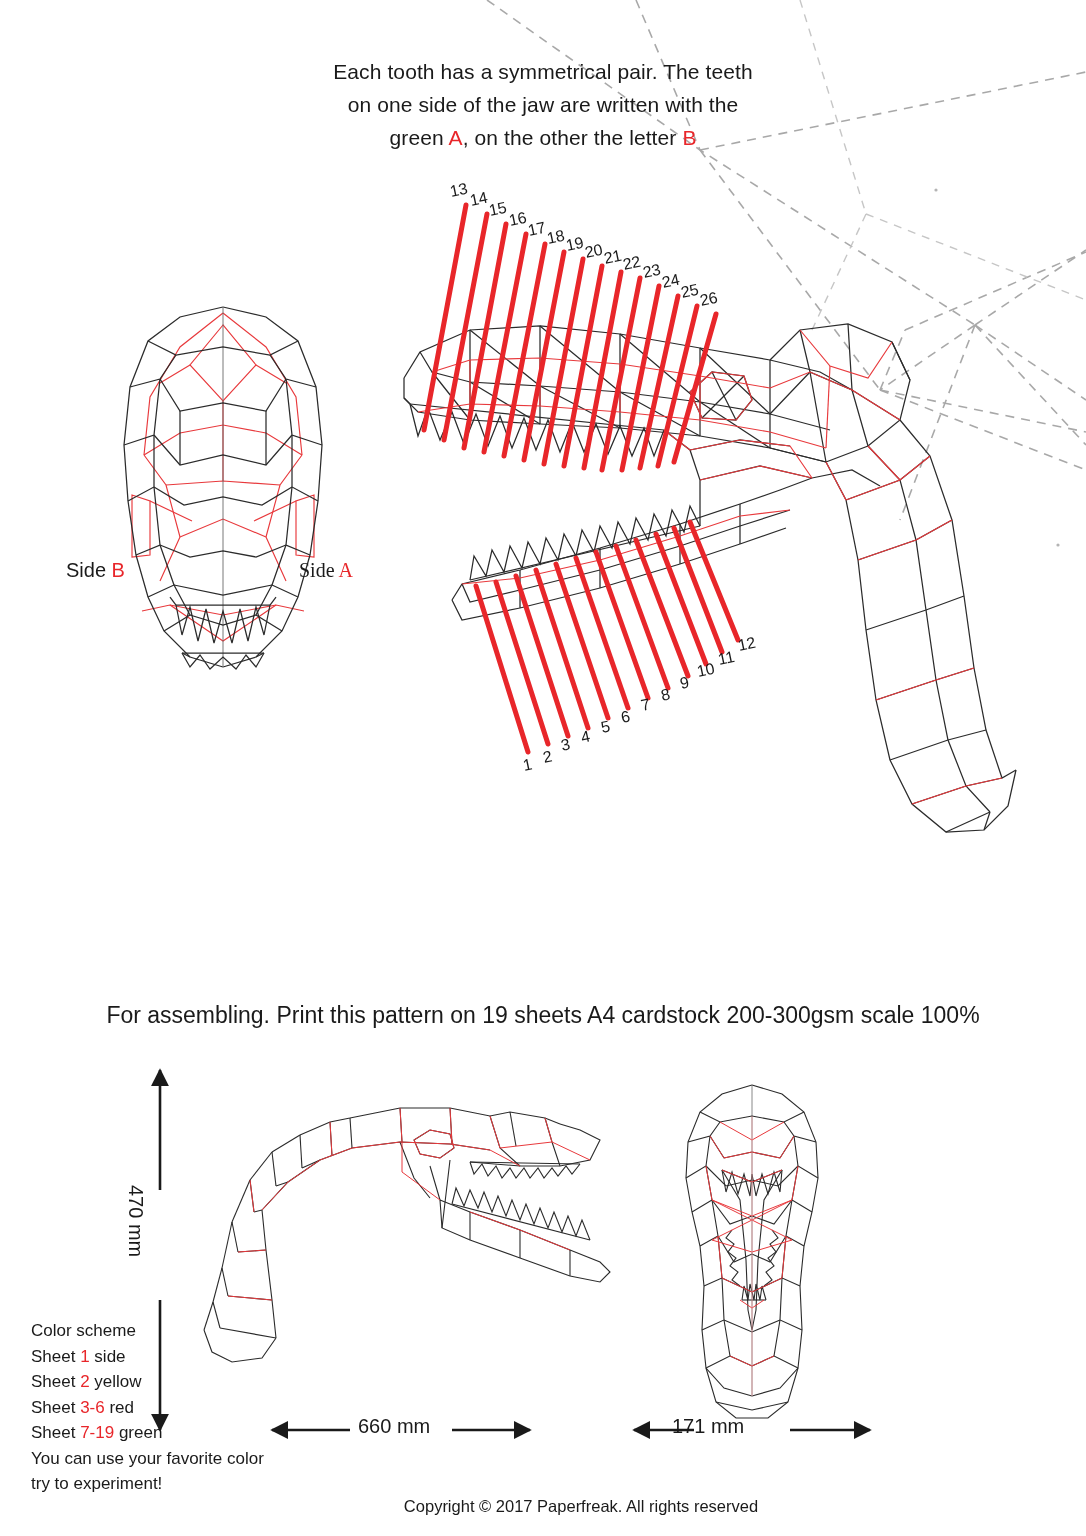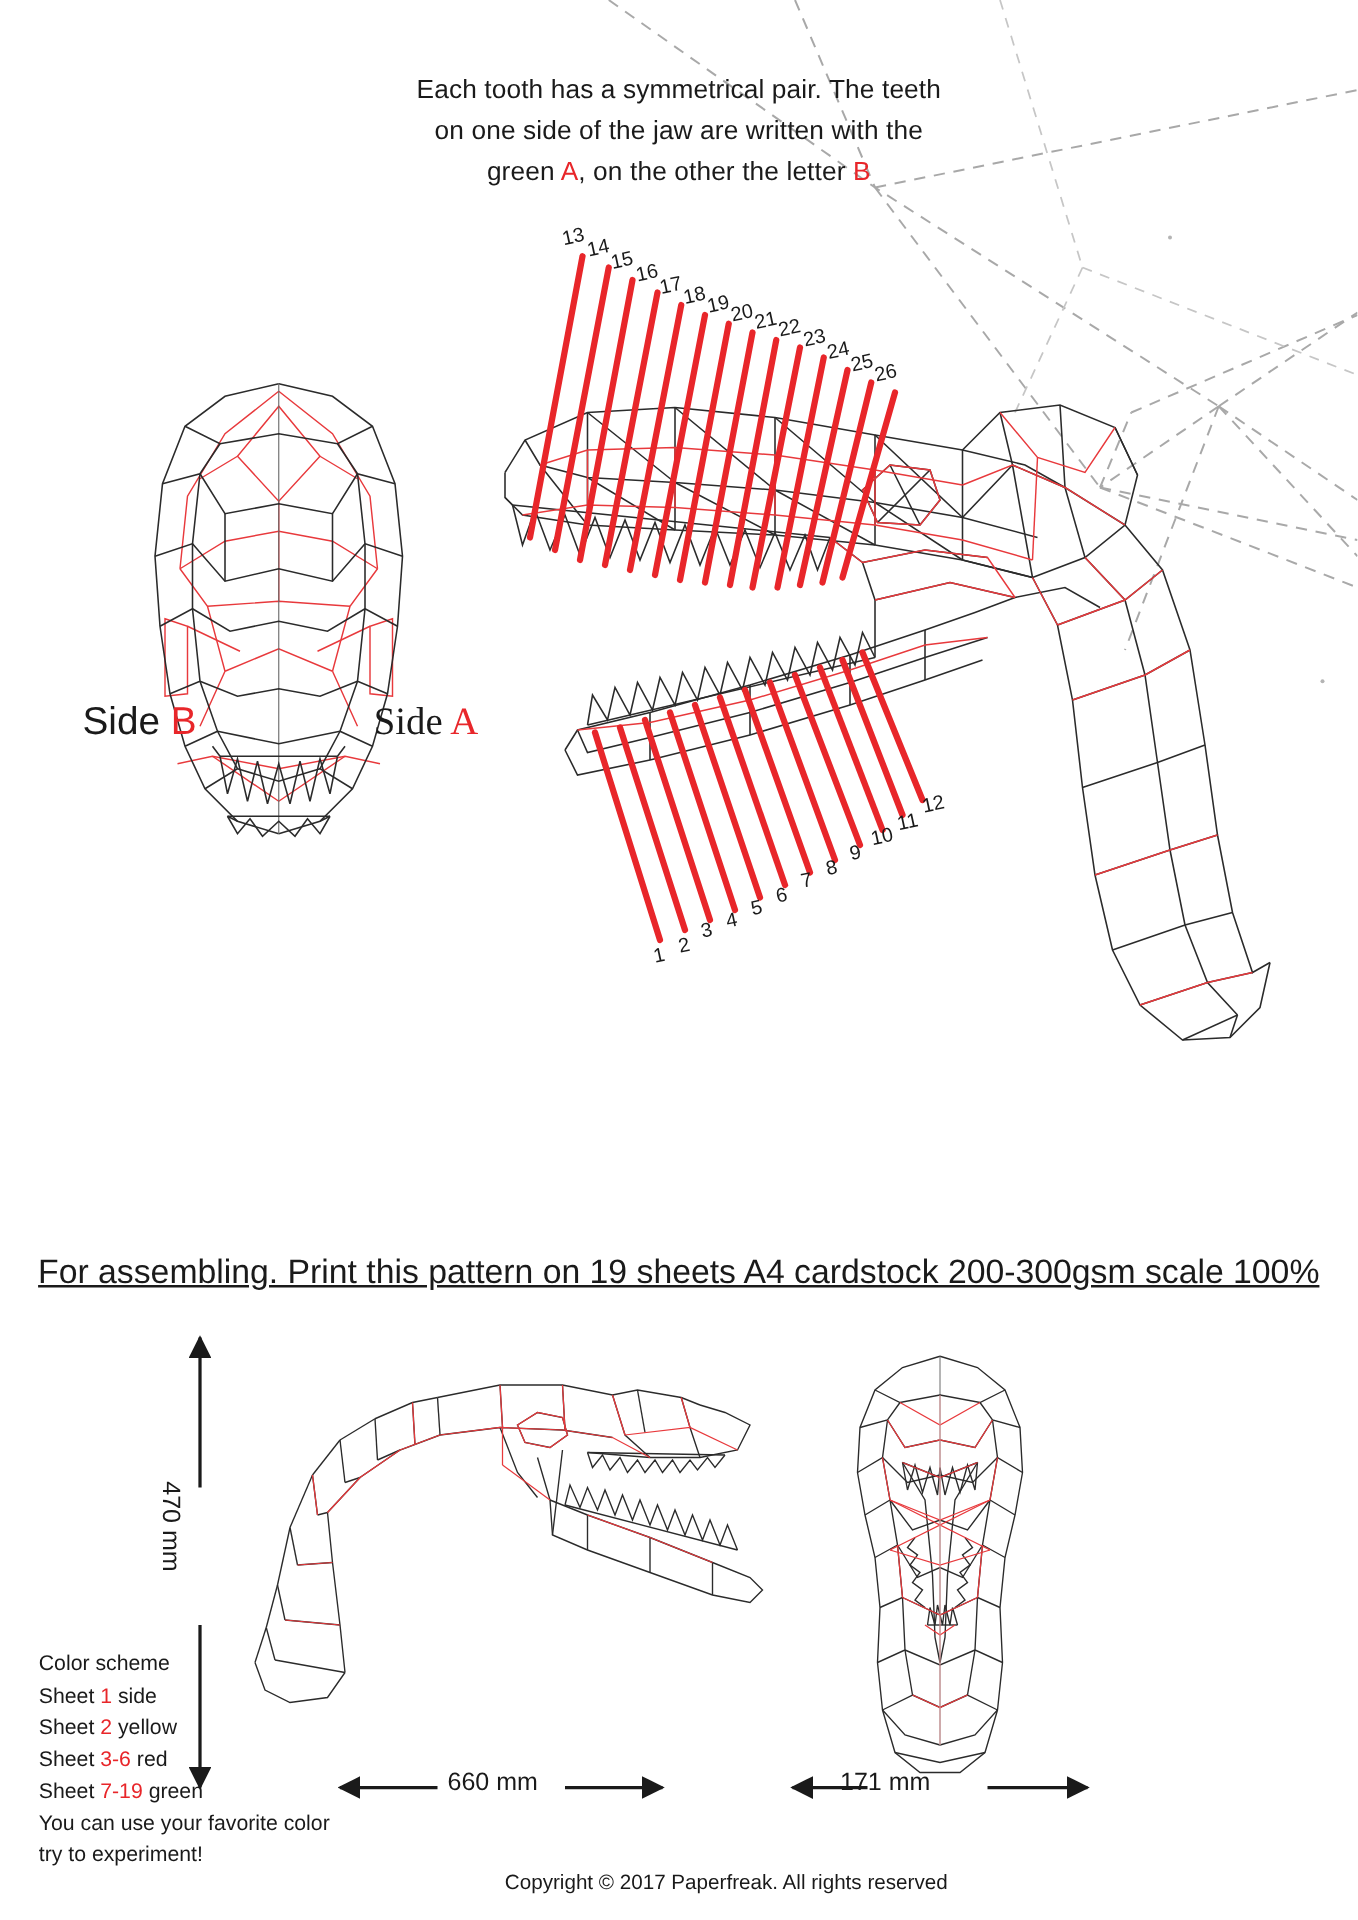--- a/index.html
+++ b/index.html
@@ -12,28 +12,28 @@
   
   .hdr{
     position:absolute;left:0;top:55px;width:1086px;text-align:center;
     font-size:21px;line-height:33px;letter-spacing:.1px;color:#1a1a1a;
     font-family:"Liberation Sans", sans-serif;
   }
   .hdr .ln{display:block;}
   .red{color:#e8262a;}
 
   .side-lbl{
-    position:absolute;font-size:31px;color:#1a1a1a;white-space:nowrap;
+    position:absolute;font-size:20px;color:#1a1a1a;white-space:nowrap;
   }
   .side-b{left:66px;top:559px;}
   .side-a{left:299px;top:559px;font-family:Liberation Serif, serif;}
 
   .assemble{
     position:absolute;left:0;top:1002px;width:1086px;text-align:center;
-    font-size:27px;color:#1a1a1a;white-space:nowrap;text-decoration:underline;
+    font-size:23px;color:#1a1a1a;white-space:nowrap;
   }
 
   .copyright{
     position:absolute;left:0;top:1497px;width:1086px;text-align:center;
     font-size:16.5px;color:#1a1a1a;padding-left:38px;
   }
 
   
   .legend{
     position:absolute;left:31px;top:1318px;font-size:17px;line-height:25.5px;

